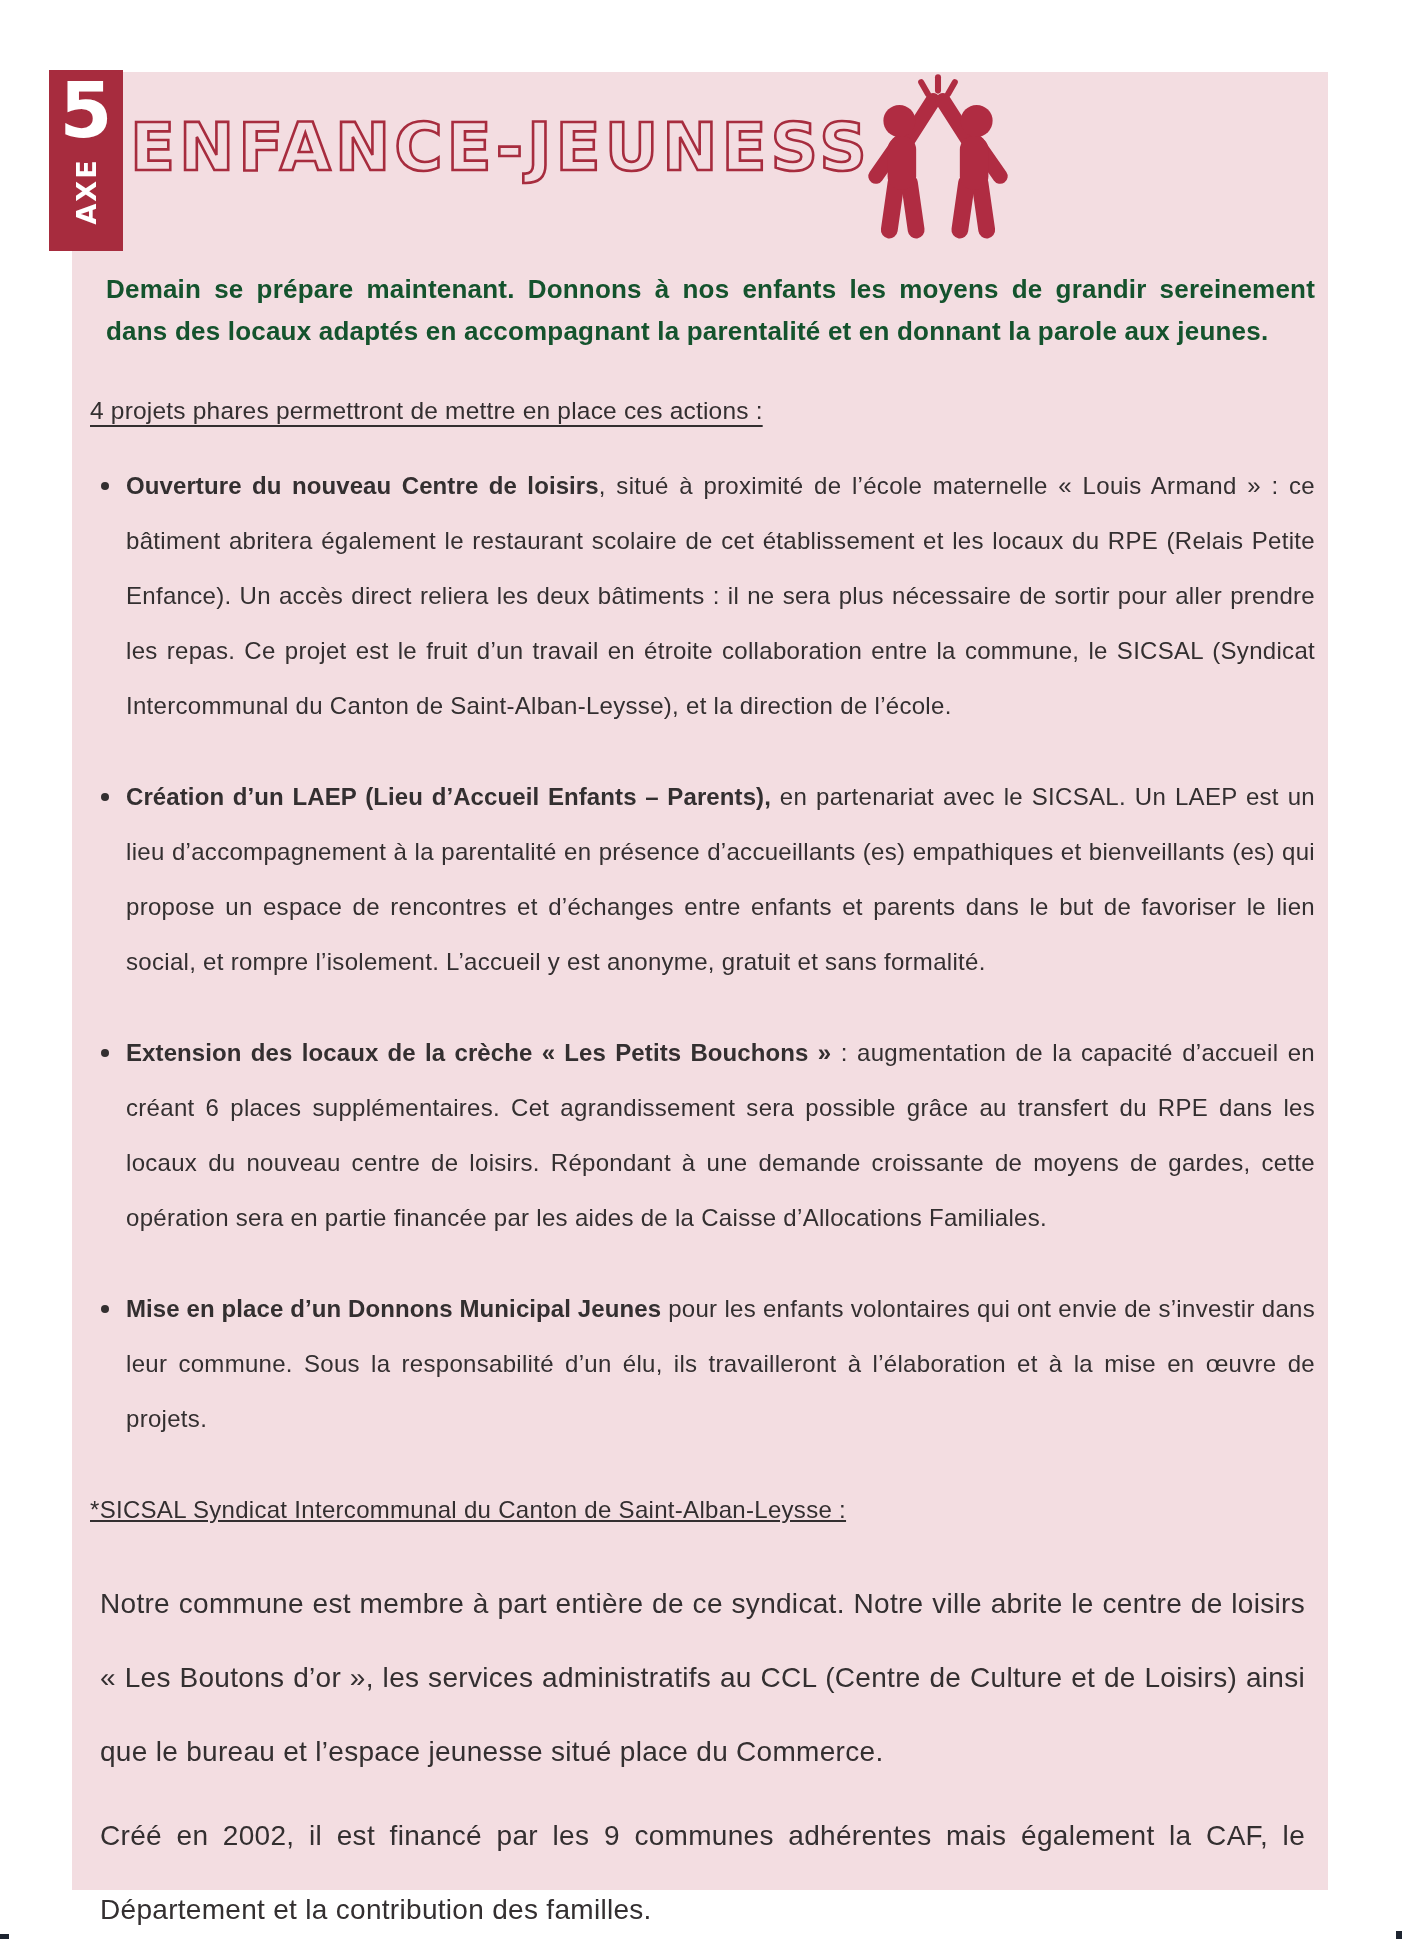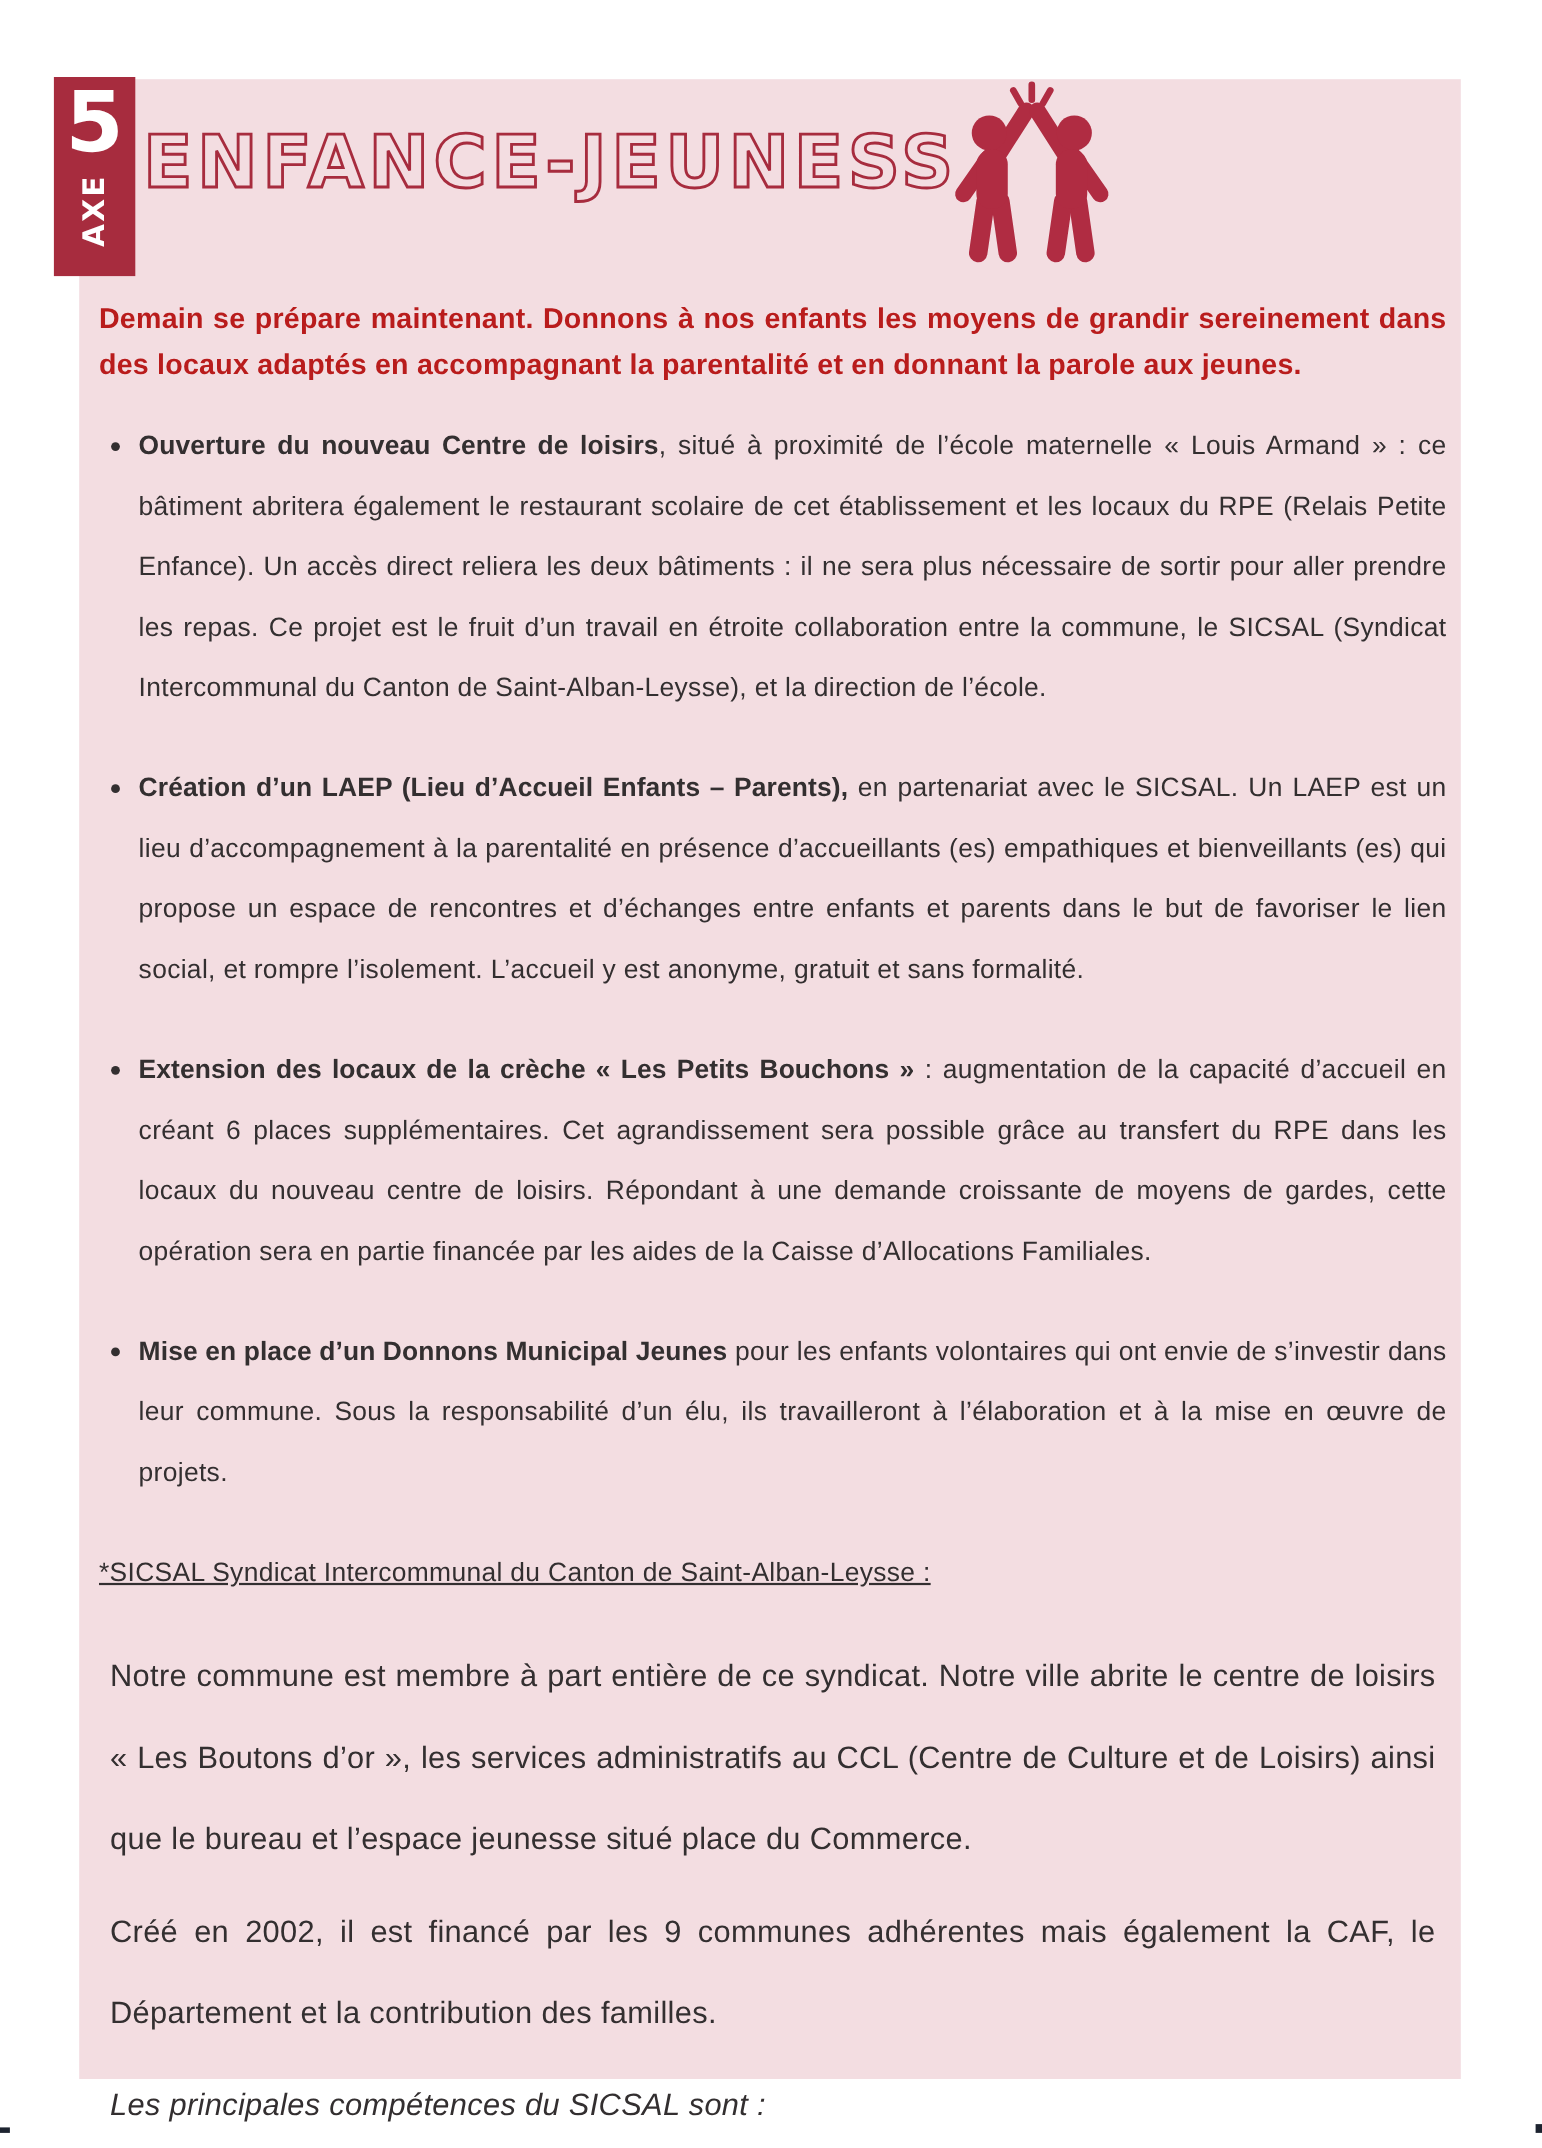--- a/index.html
+++ b/index.html
@@ -29,22 +29,22 @@
   }
   
   .title-wrap{position:absolute;left:56px;top:18px;}
   .title-wrap text{
     font-family:"DejaVu Sans",sans-serif;font-weight:bold;
   }
   
   .hf-icon{position:absolute;left:782px;top:0px;}
   
   .intro{
-    color:#b91c1c;font-weight:bold;font-size:26px;line-height:42px;
-    text-align:justify;margin:0 0 0 0;letter-spacing:0.2px;
+    color:#14532d;font-weight:bold;font-size:26px;line-height:42px;
+    text-align:justify;margin:0 0 0 16px;letter-spacing:0.2px;
   }
   
   .section-heading{
     font-size:24.5px;line-height:42px;margin:38px 0 0 0;
     text-decoration:underline;text-underline-offset:6px;
     text-decoration-thickness:1.5px;letter-spacing:0.2px;
   }
   
   .bullets{margin:26px 0 0 0;padding:0;list-style:none;}
   .bullet{
@@ -97,20 +97,21 @@
         <circle cx="27" cy="29" r="9.5"></circle>
         <circle cx="73" cy="29" r="9.5"></circle>
         <rect x="20" y="38" width="17" height="32" rx="8"></rect>
         <rect x="63" y="38" width="17" height="32" rx="8"></rect>
       </g>
     </svg>
   </div>
 
   <p class="intro">Demain se prépare maintenant. Donnons à nos enfants les moyens de grandir sereinement dans des locaux adaptés en accompagnant la parentalité et en donnant la parole aux jeunes.</p>
 
+  <p class="section-heading">4 projets phares permettront de mettre en place ces actions :</p>
 
   <ul class="bullets">
     <li class="bullet">
       <span class="dot"></span><b>Ouverture du nouveau Centre de loisirs</b><span>, situé à proximité de l’école maternelle « Louis Armand » : ce bâtiment abritera également le restaurant scolaire de cet établissement et les locaux du RPE (Relais Petite Enfance). Un accès direct reliera les deux bâtiments : il ne sera plus nécessaire de sortir pour aller prendre les repas. Ce projet est le fruit d’un travail en étroite collaboration entre la commune, le SICSAL (Syndicat Intercommunal du Canton de Saint-Alban-Leysse), et la direction de l’école.</span>
     </li>
     <li class="bullet">
       <span class="dot"></span><b>Création d’un LAEP (Lieu d’Accueil Enfants – Parents),</b><span> en partenariat avec le SICSAL. Un LAEP est un lieu d’accompagnement à la parentalité en présence d’accueillants (es) empathiques et bienveillants (es) qui propose un espace de rencontres et d’échanges entre enfants et parents dans le but de favoriser le lien social, et rompre l’isolement. L’accueil y est anonyme, gratuit et sans formalité.</span>
     </li>
     <li class="bullet">
       <span class="dot"></span><b>Extension des locaux de la crèche « Les Petits Bouchons »</b><span> : augmentation de la capacité d’accueil en créant 6 places supplémentaires. Cet agrandissement sera possible grâce au transfert du RPE dans les locaux du nouveau centre de loisirs. Répondant à une demande croissante de moyens de gardes, cette opération sera en partie financée par les aides de la Caisse d’Allocations Familiales.</span>

